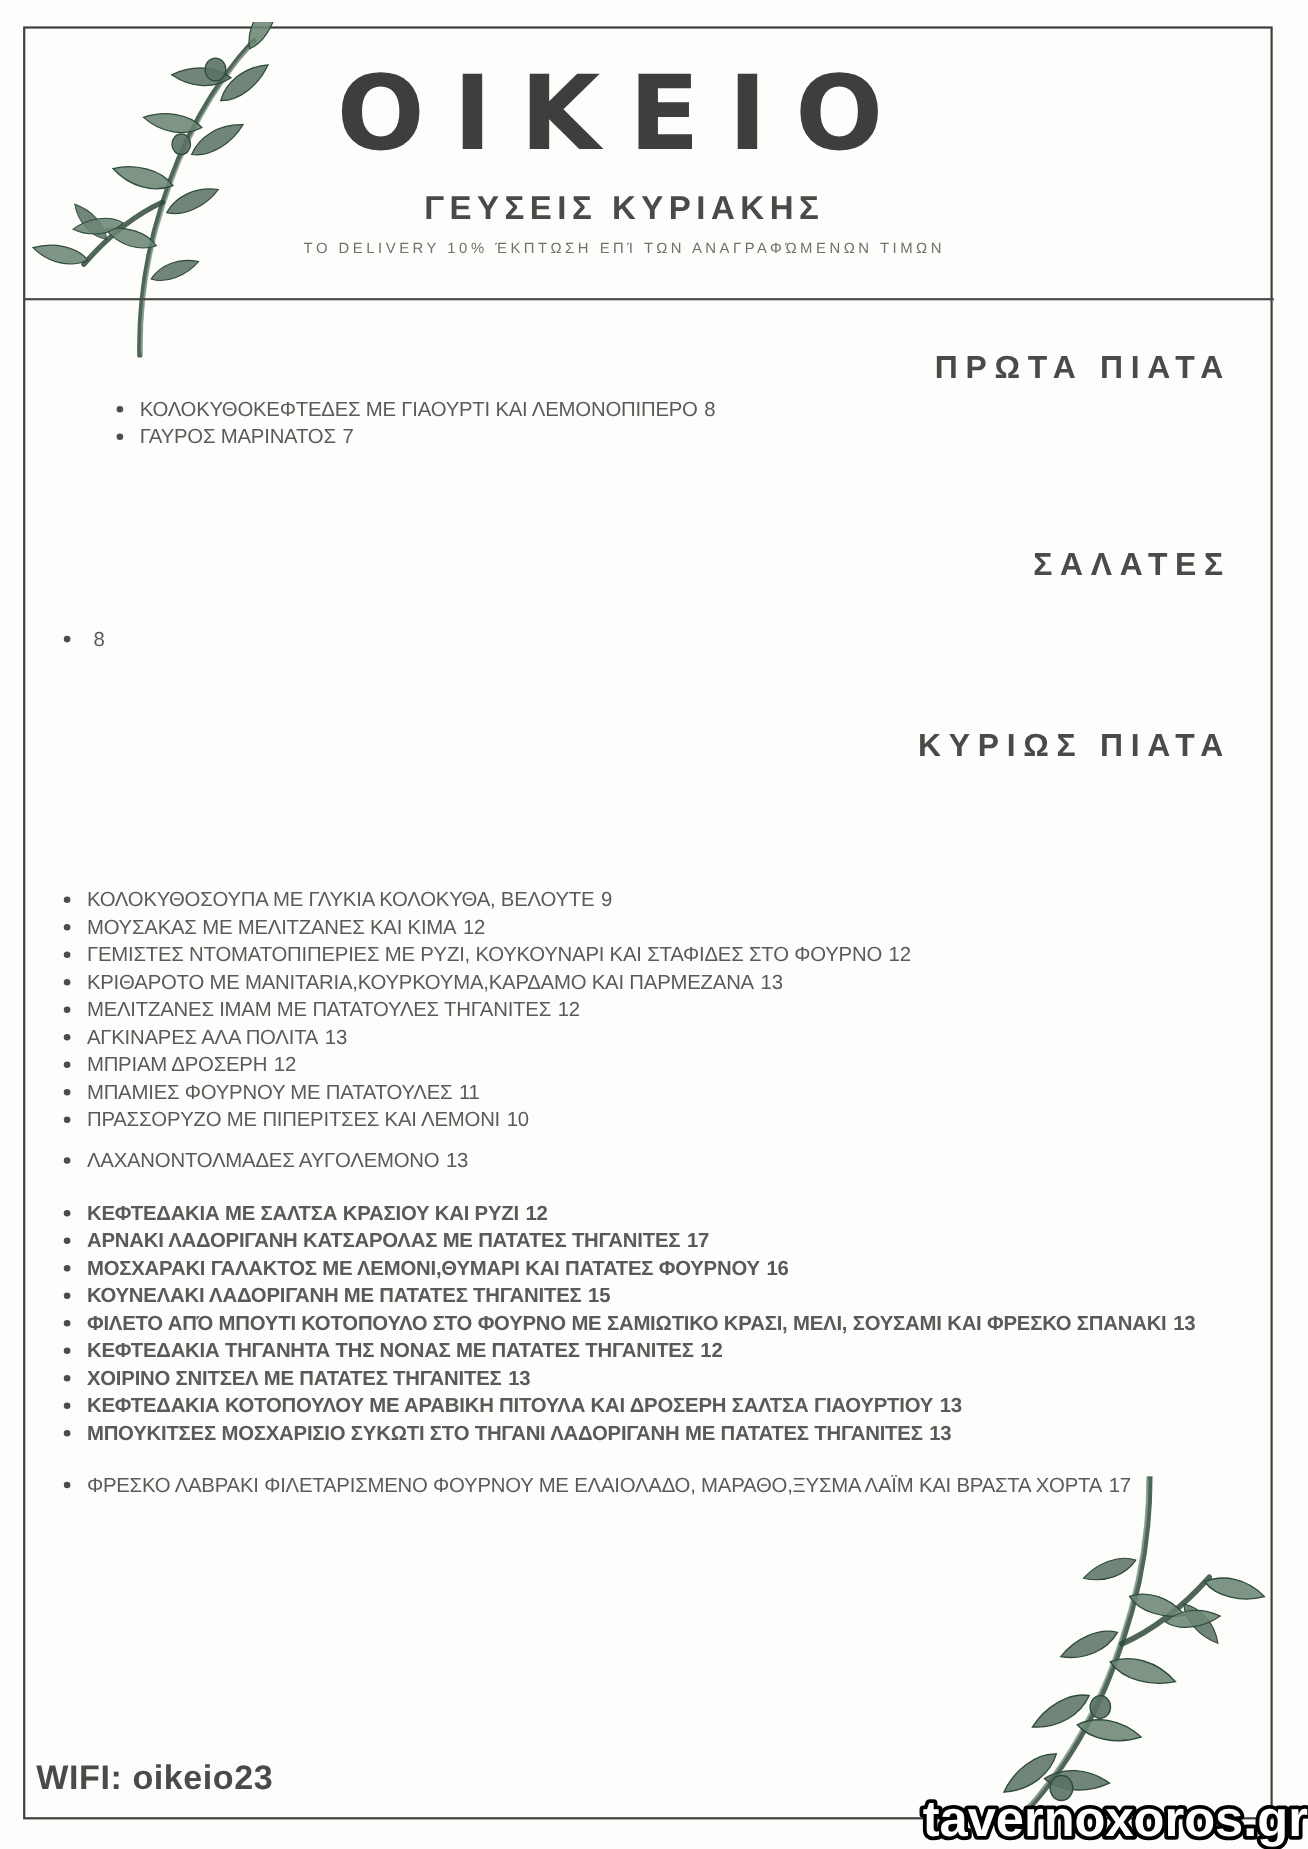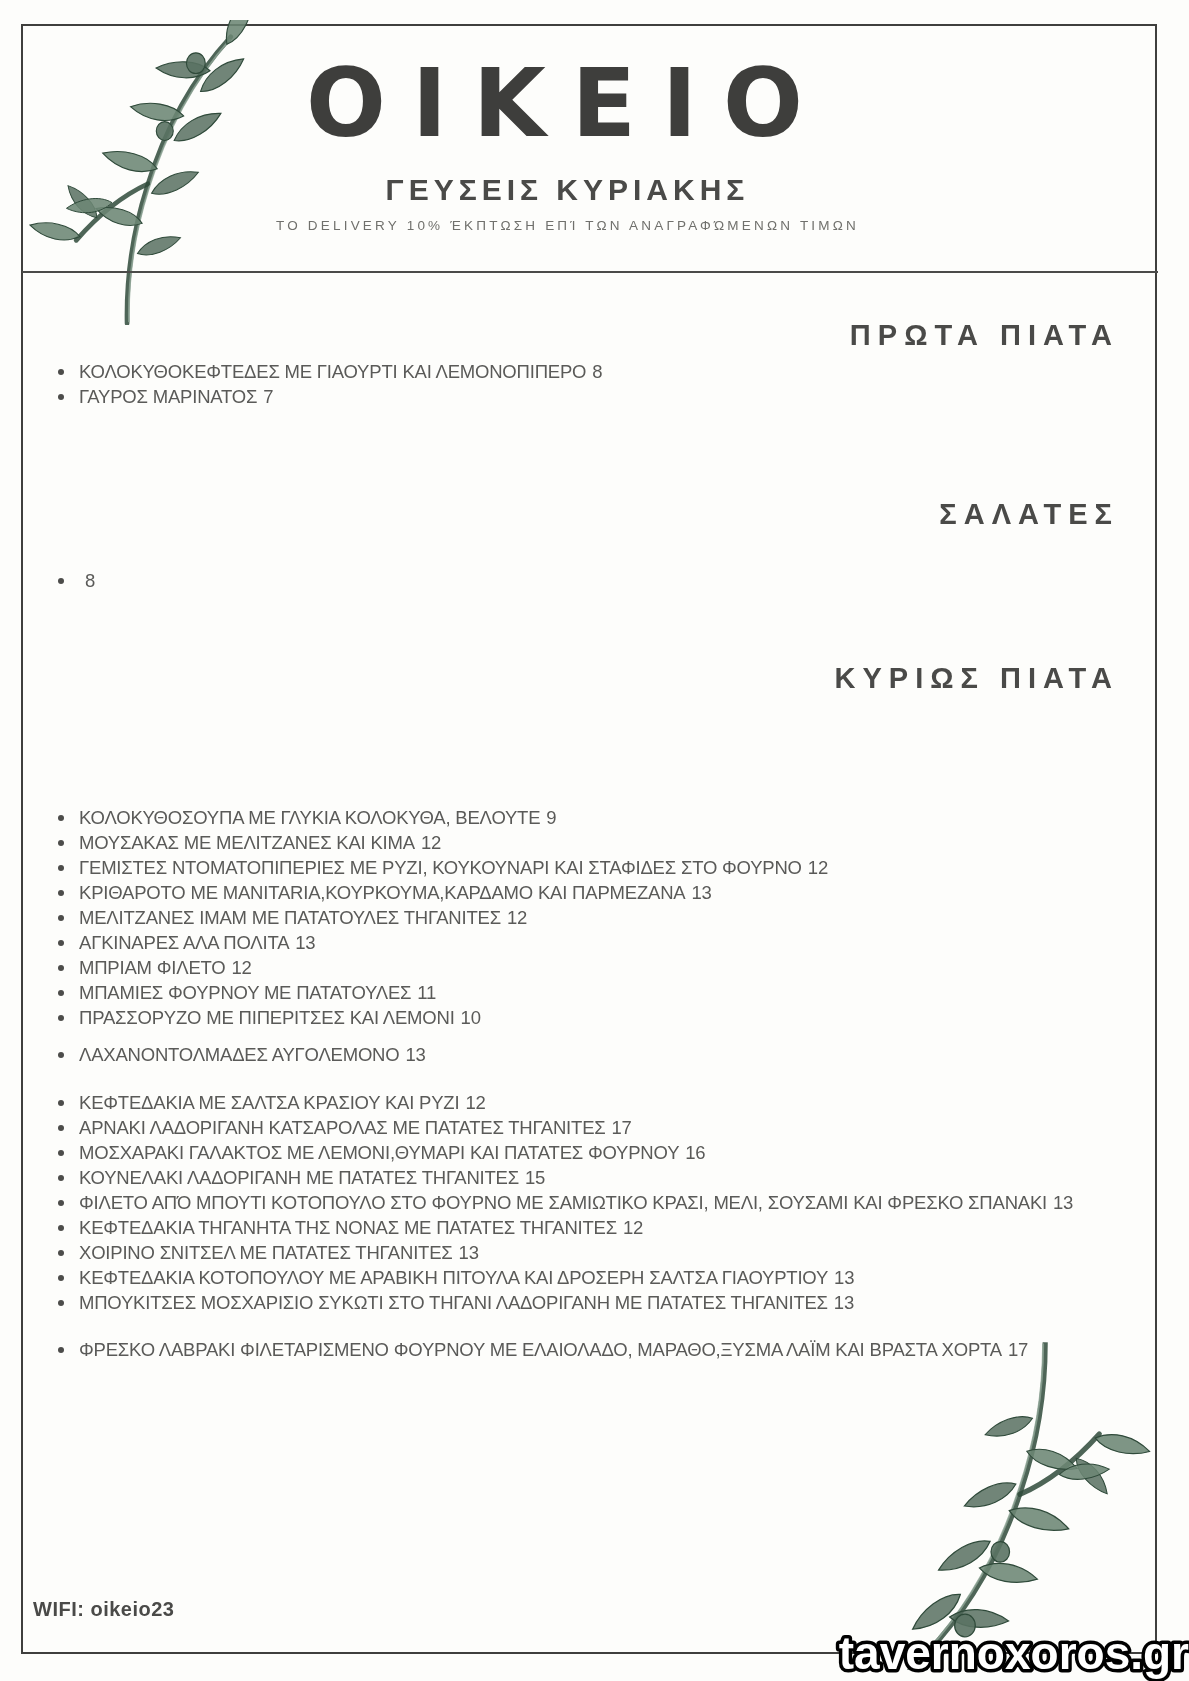--- a/index.html
+++ b/index.html
@@ -60,41 +60,41 @@
   .sections{position:absolute;inset:0;z-index:3;}
   section{position:absolute;left:0;right:0;}
   #section-prota-piata{top:315px;}
   #section-salates{top:494px;}
   #section-kyrios-piata{top:658px;}
   section h2{
     margin:0;height:40px;line-height:40px;
     font-size:29px;font-weight:700;letter-spacing:7px;
     color:var(--heading);text-align:right;padding-right:70px;
   }
-  #section-prota-piata .groups{margin-top:4px;}
+  #section-prota-piata .groups{margin-top:4px;padding-left:48px;}
   #section-salates .groups{margin-top:34px;}
   #section-kyrios-piata .groups{margin-top:107px;}
   #section-kyrios-piata .menu-group:nth-of-type(2){margin-top:12px;}
-  #section-kyrios-piata .menu-group:nth-of-type(3){margin-top:23px;}
+  #section-kyrios-piata .menu-group:nth-of-type(3){margin-top:23px;font-weight:bold;}
   #section-kyrios-piata .menu-group:nth-of-type(4){margin-top:22px;}
   ul.menu-group{list-style:none;margin:0;padding:0 0 0 58px;}
   ul.menu-group li{height:25px;display:flex;align-items:center;}
   .dot{
     width:6px;height:6px;border-radius:50%;
     background:#4c4c4a;flex:none;margin-right:15px;
   }
   .item-name,.item-price{
     font-size:18.5px;letter-spacing:-0.2px;color:var(--body);
     white-space:nowrap;
   }
   .item-price{margin-left:6px;}
   
   .wifi{
     position:absolute;left:33px;top:1598px;z-index:4;
-    font-size:20px;font-weight:700;letter-spacing:.5px;
+    font-size:31px;font-weight:700;letter-spacing:.5px;
     color:var(--heading);
   }
   .watermark{
     position:absolute;right:-4px;bottom:-2px;z-index:6;
   }
   .watermark text{
     font-family:"Liberation Sans", sans-serif;
     font-size:46px;font-weight:700;
     fill:#ffffff;stroke:#000000;stroke-width:7px;
     paint-order:stroke;stroke-linejoin:round;
@@ -216,21 +216,21 @@
               <span class="item-name">ΜΕΛΙΤΖΑΝΕΣ ΙΜΑΜ ΜΕ ΠΑΤΑΤΟΥΛΕΣ ΤΗΓΑΝΙΤΕΣ</span>
               <span class="item-price">12</span>
             </li>
             <li>
               <span class="dot"></span>
               <span class="item-name">ΑΓΚΙΝΑΡΕΣ ΑΛΑ ΠΟΛΙΤΑ</span>
               <span class="item-price">13</span>
             </li>
             <li>
               <span class="dot"></span>
-              <span class="item-name">ΜΠΡΙΑΜ ΦΙΛΕΤΟ</span>
+              <span class="item-name">ΜΠΡΙΑΜ ΔΡΟΣΕΡΗ</span>
               <span class="item-price">12</span>
             </li>
             <li>
               <span class="dot"></span>
               <span class="item-name">ΜΠΑΜΙΕΣ ΦΟΥΡΝΟΥ ΜΕ ΠΑΤΑΤΟΥΛΕΣ</span>
               <span class="item-price">11</span>
             </li>
             <li>
               <span class="dot"></span>
               <span class="item-name">ΠΡΑΣΣΟΡΥΖΟ ΜΕ ΠΙΠΕΡΙΤΣΕΣ ΚΑΙ ΛΕΜΟΝΙ</span>

